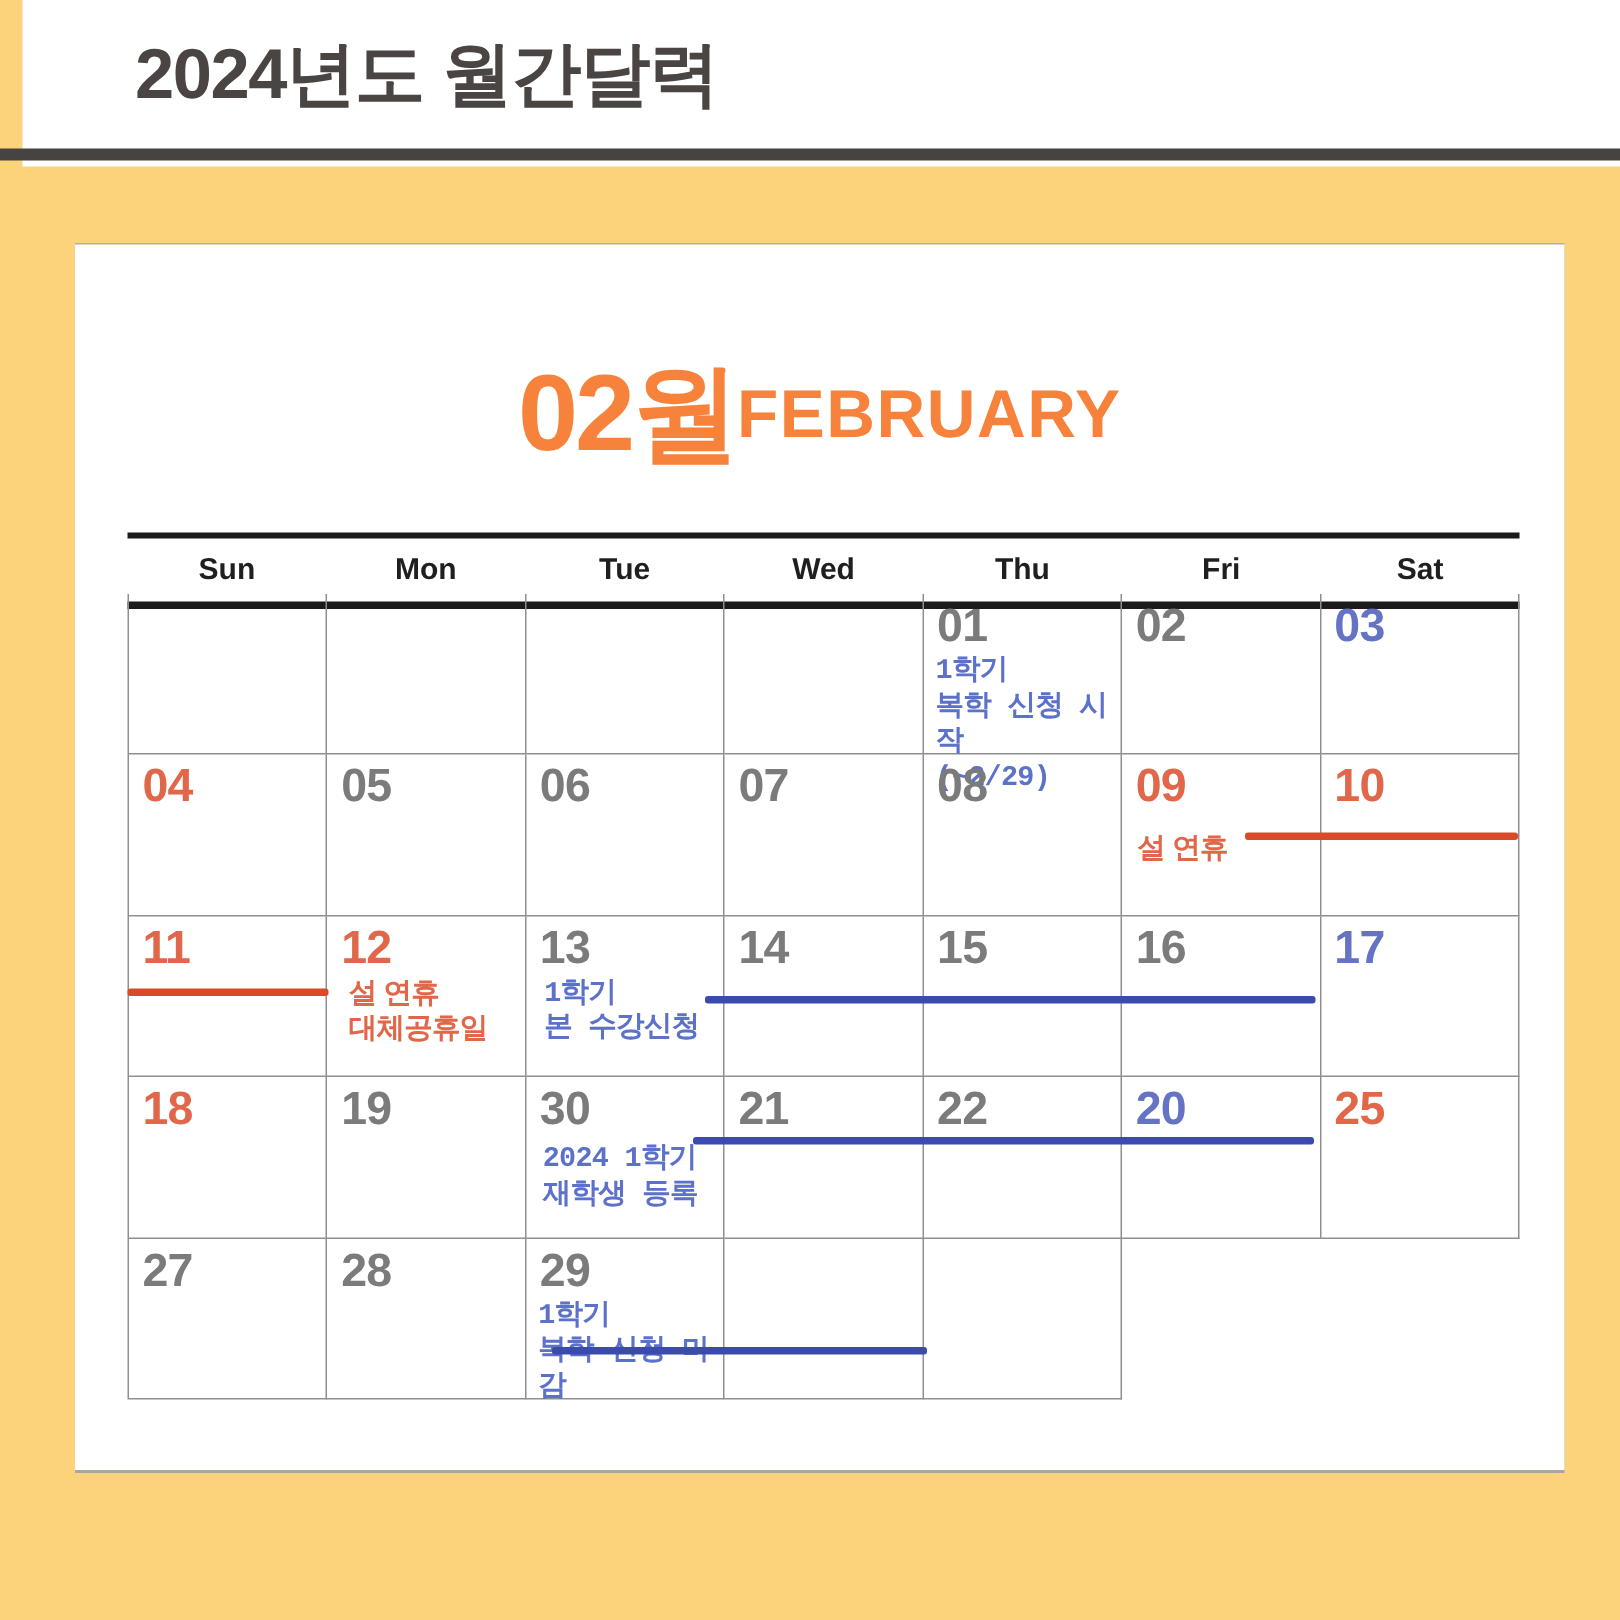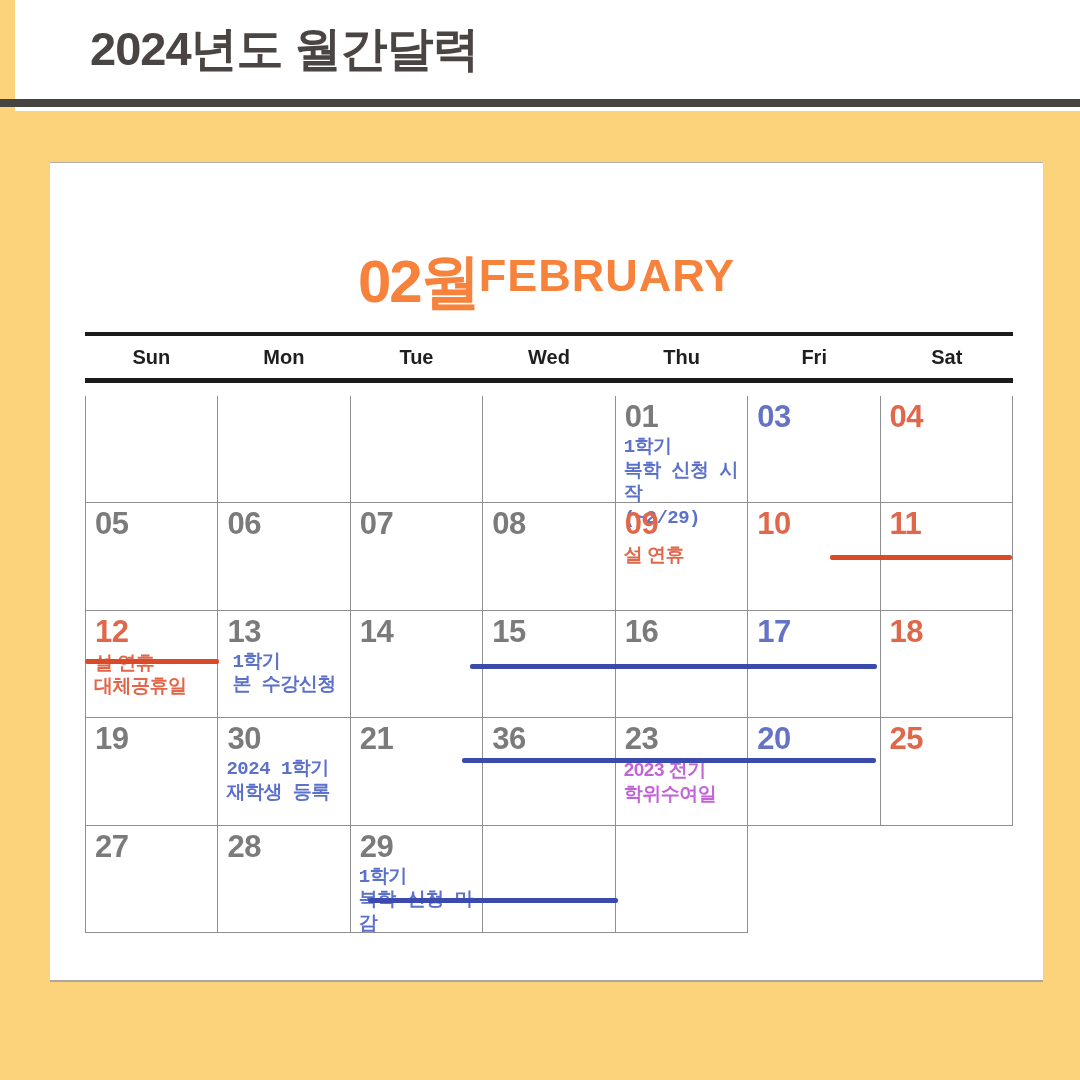--- a/index.html
+++ b/index.html
@@ -31,26 +31,26 @@
     background:var(--card-bg,#ffffff);
     box-shadow:0 -1px 0 #b3afa7,0 2px 0 #aba79f;
   }
 
   
   .month-row{
     position:absolute;left:50px;top:200px;width:993px;height:112px;
     display:flex;justify-content:center;align-items:flex-end;
     color:var(--accent-orange,#f6823c);
   }
-  .month-num{font-size:60px;font-weight:700;line-height:1;letter-spacing:-2px;}
+  .month-num{font-size:72px;font-weight:700;line-height:1;letter-spacing:-2px;}
   .month-en{font-size:45px;font-weight:700;letter-spacing:1px;margin-bottom:10px;}
 
   
   .weekday-row{
-    position:absolute;left:85px;top:332px;width:928px;height:51px;
+    position:absolute;left:85px;top:355px;width:928px;height:51px;
     box-sizing:border-box;
     border-top:4px solid var(--grid-frame-black,#1b1b1b);
     border-bottom:5px solid var(--grid-frame-black,#1b1b1b);
     display:flex;
   }
   .weekday-row .wd{
     flex:1;display:flex;align-items:center;justify-content:center;
     font-size:20px;font-weight:700;color:var(--weekday-label,#1f1f1f);
   }
 
@@ -135,20 +135,23 @@
       <div class="cell"></div>
       <div class="cell"></div>
       <div class="cell"></div>
       <div class="cell">
         <div class="day tone-weekday">01</div>
         <div class="event tone-blue">1학기
 복학 신청 시작
 (~2/29)</div>
       </div>
       <div class="cell">
+        <div class="day tone-weekday">02</div>
+      </div>
+      <div class="cell">
         <div class="day tone-saturday">03</div>
       </div>
       <div class="cell">
         <div class="day tone-holiday">04</div>
       </div>
       <div class="cell">
         <div class="day tone-weekday">05</div>
       </div>
       <div class="cell">
         <div class="day tone-weekday">06</div>
@@ -199,26 +202,21 @@
       </div>
       <div class="cell">
         <div class="day tone-weekday">30</div>
         <div class="event tone-blue">2024 1학기
 재학생 등록</div>
       </div>
       <div class="cell">
         <div class="day tone-weekday">21</div>
       </div>
       <div class="cell">
-        <div class="day tone-weekday">36</div>
-      </div>
-      <div class="cell">
-        <div class="day tone-weekday">23</div>
-        <div class="event tone-purple">2023 전기
-학위수여일</div>
+        <div class="day tone-weekday">22</div>
       </div>
       <div class="cell">
         <div class="day tone-saturday">20</div>
       </div>
       <div class="cell">
         <div class="day tone-holiday">25</div>
       </div>
       <div class="cell">
         <div class="day tone-weekday">27</div>
       </div>

